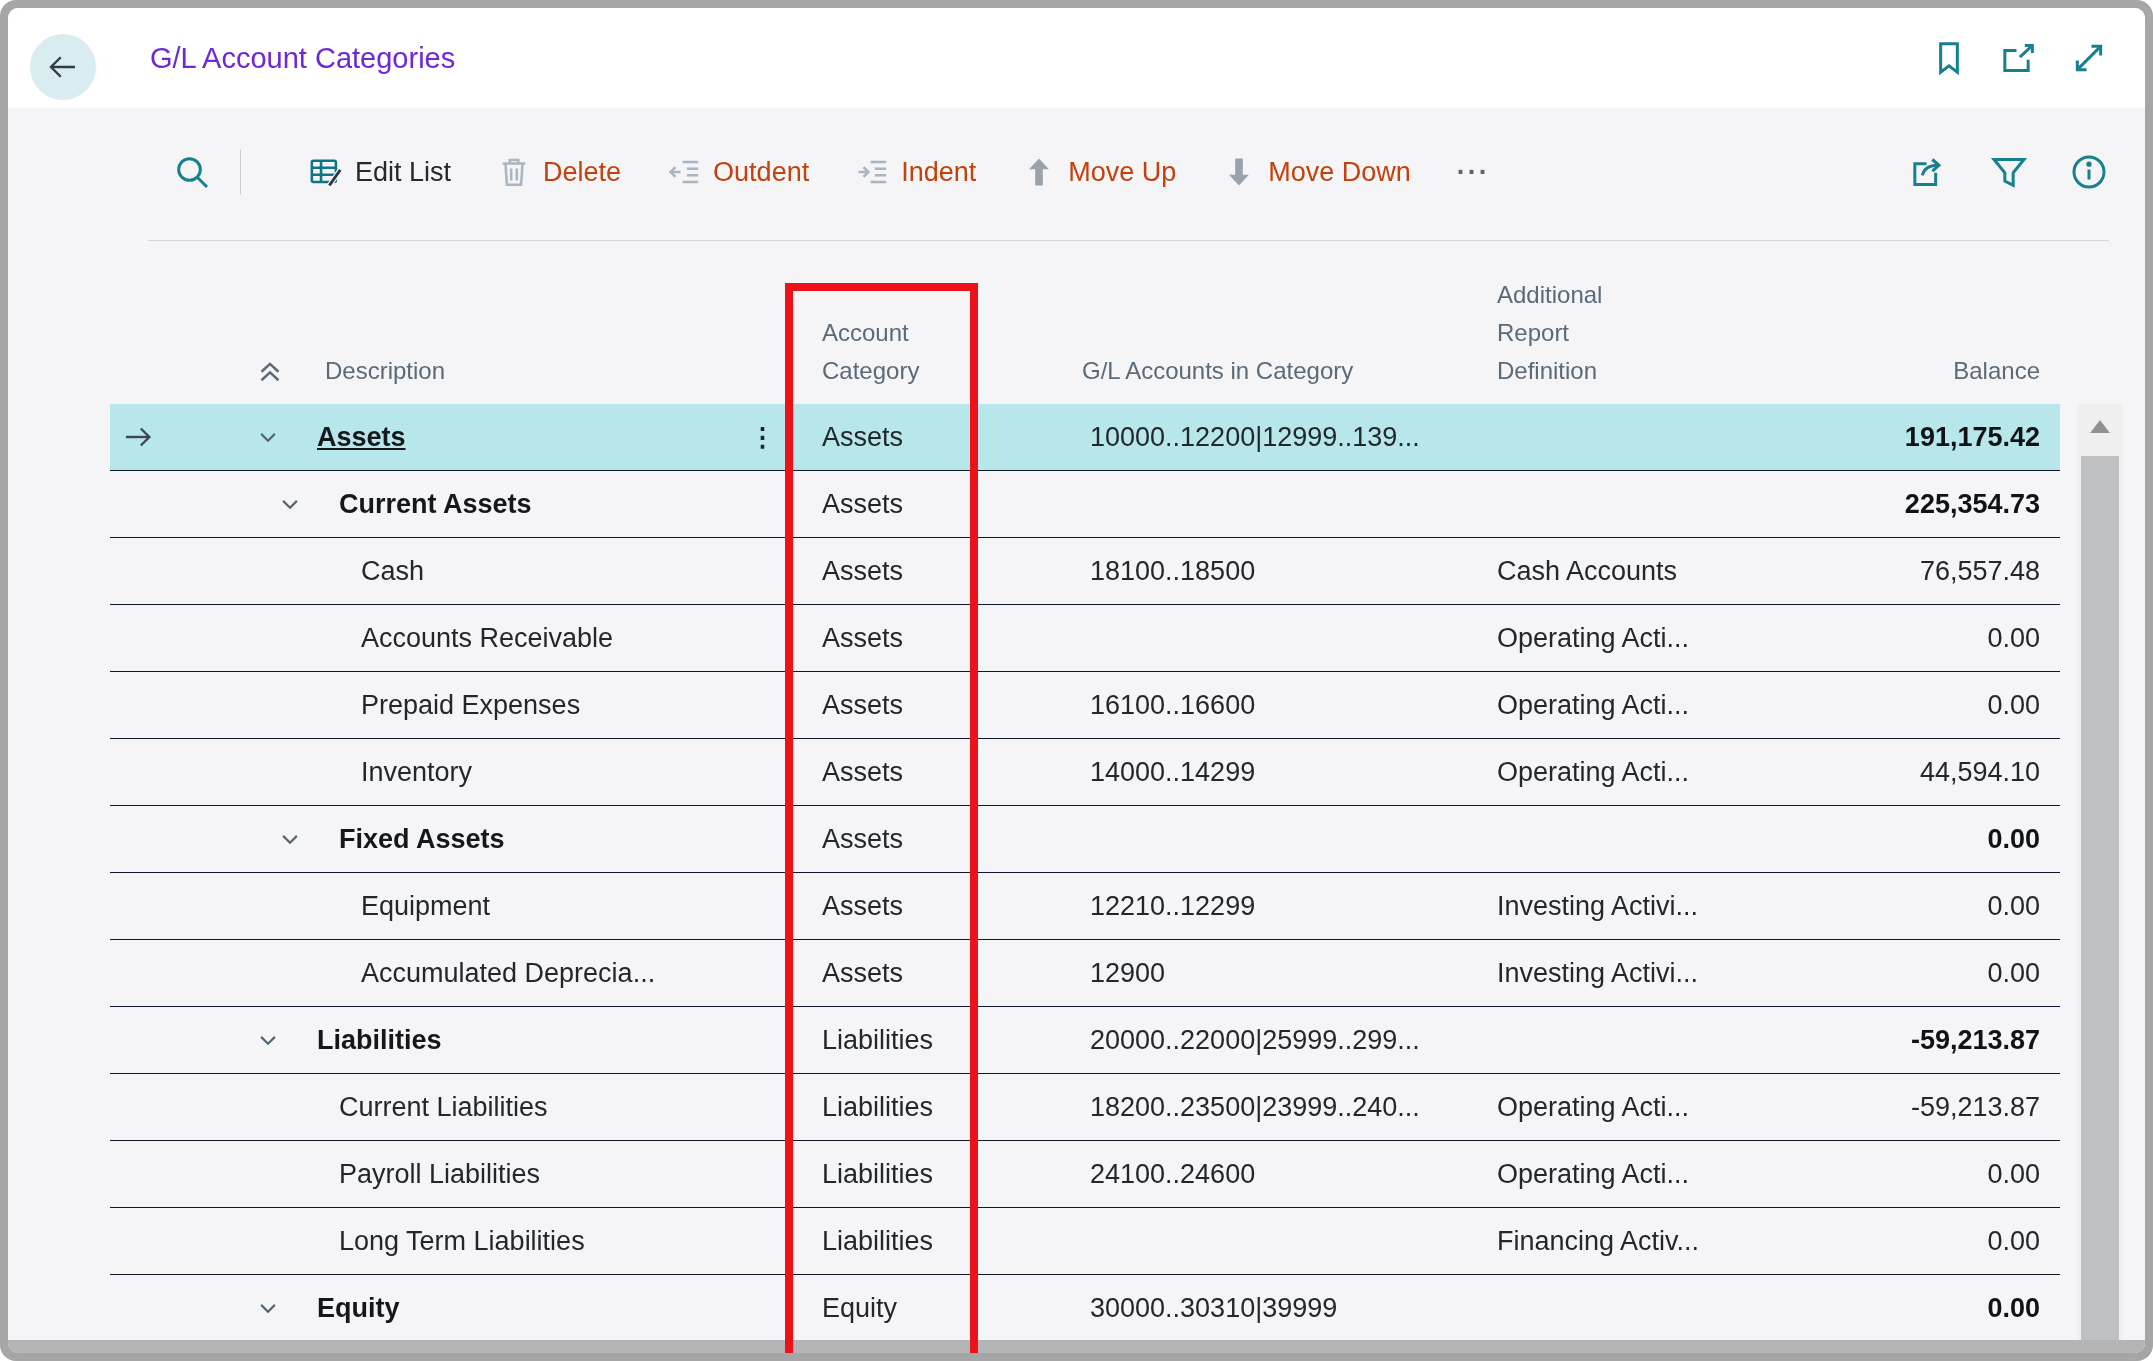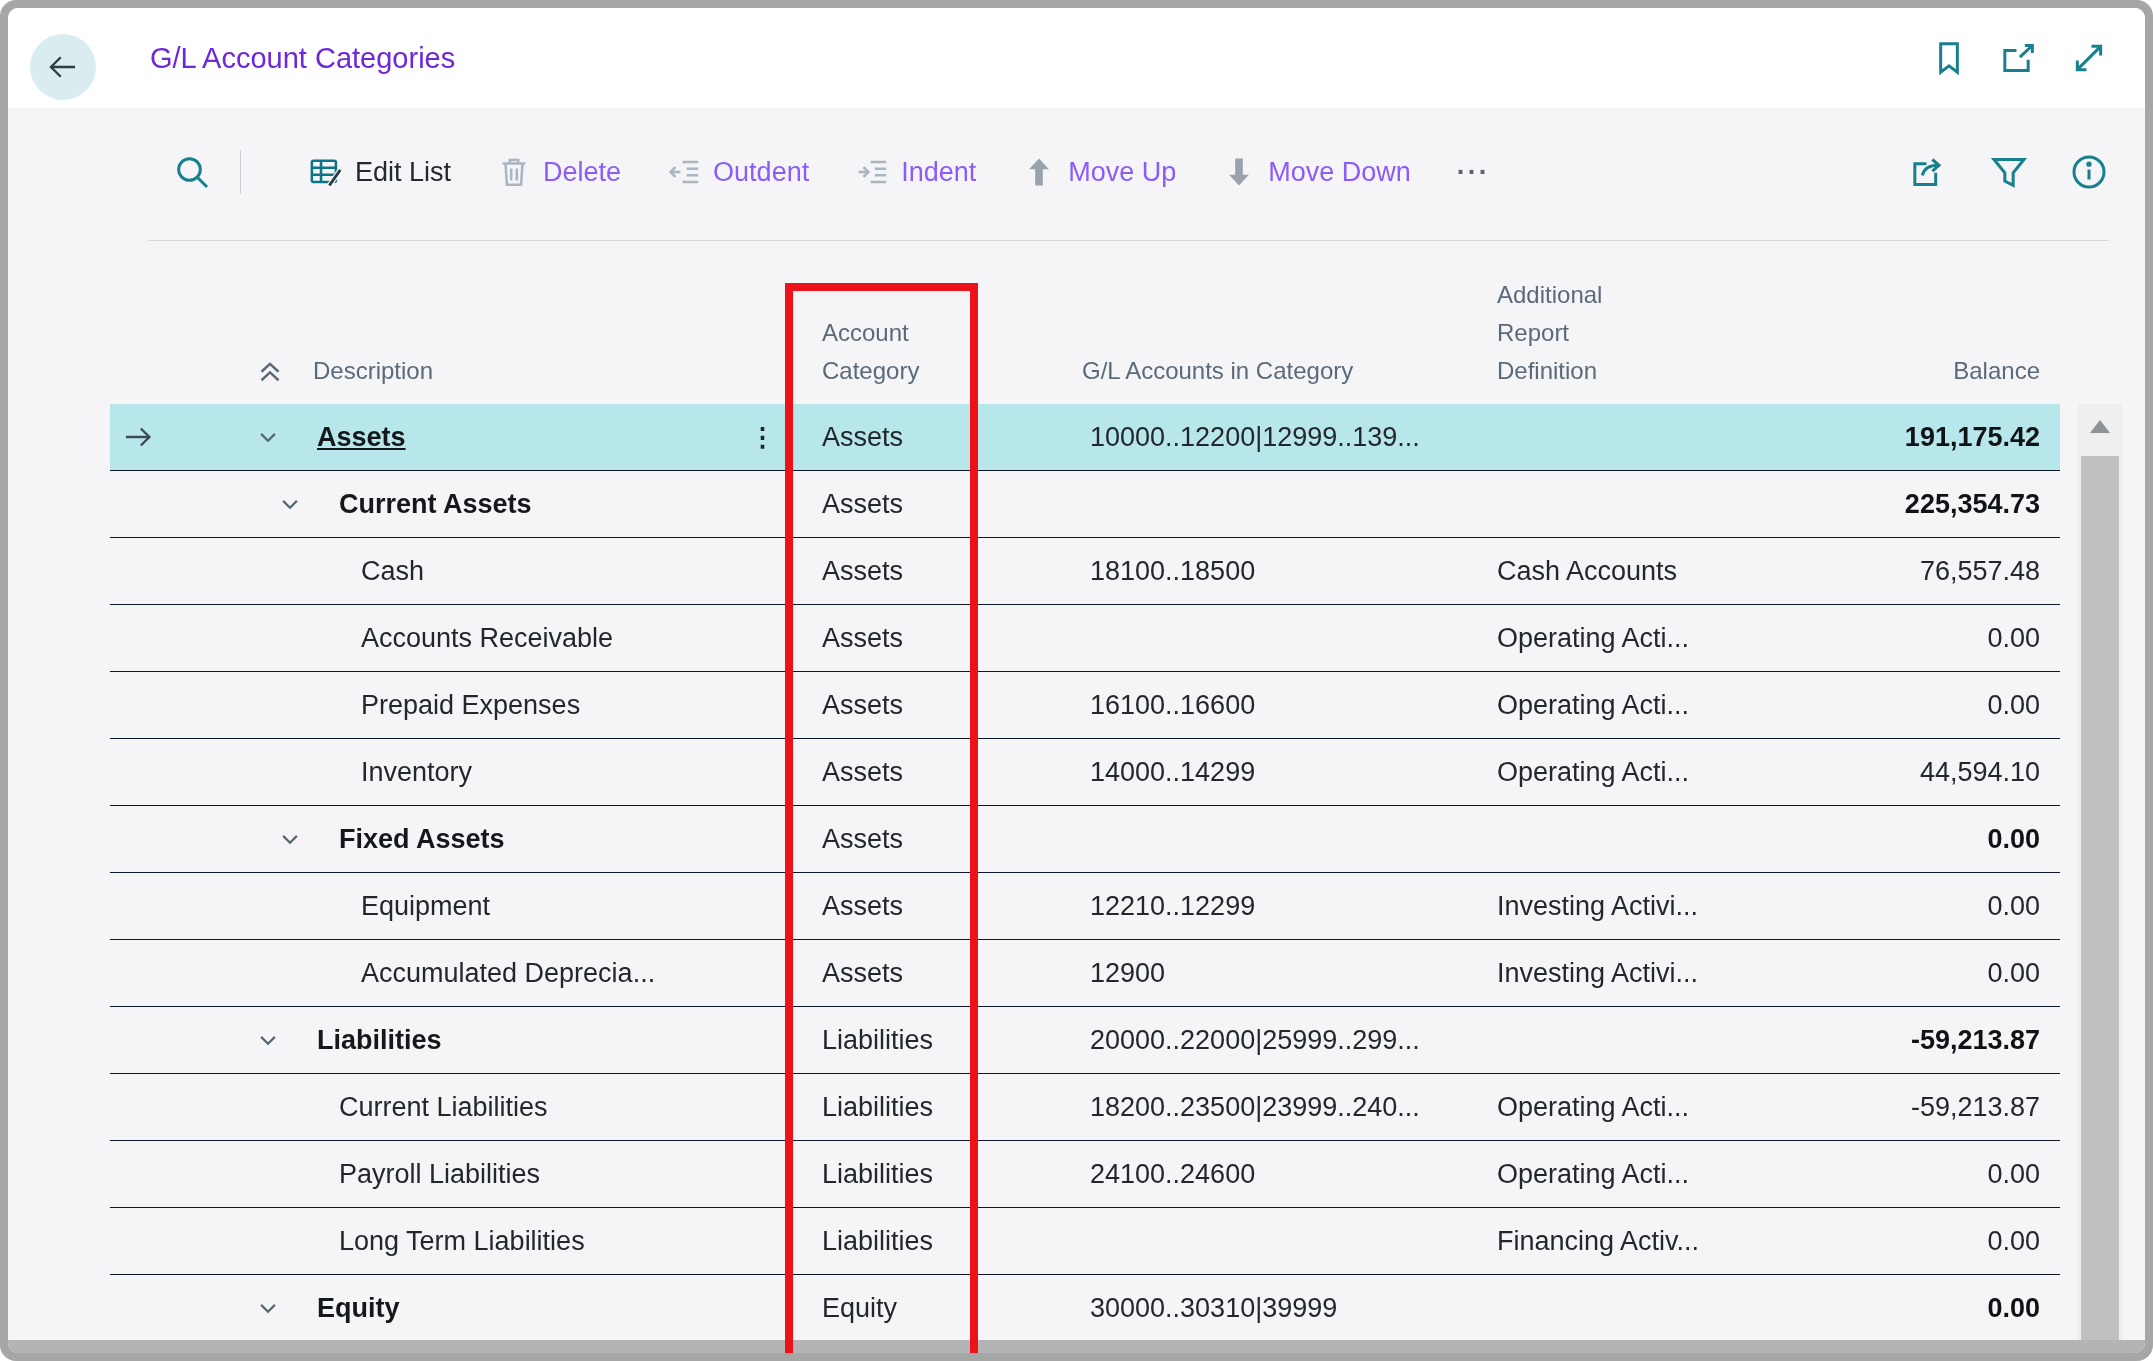--- a/index.html
+++ b/index.html
@@ -18,32 +18,32 @@
   .icon svg{width:100%;height:100%;display:block;}
 
   
   .toolbar{position:absolute;top:132px;left:164px;right:260px;height:64px;display:flex;align-items:center;}
   .toolbar .search{width:40px;height:40px;cursor:pointer;}
   .toolbar .divider{width:1px;height:44px;background:#c9cdd2;margin:0 28px;}
   #toolbar-items{display:flex;align-items:center;margin-left:40px;}
   .tb-item{display:flex;align-items:center;margin-right:46px;cursor:pointer;white-space:nowrap;}
   .tb-item .icon{width:34px;height:34px;margin-right:12px;}
   .tb-item .lbl{font-size:27px;color:#24292f;}
-  .tb-item.disabled .lbl{color:#8b5cf6;}
+  .tb-item.disabled .lbl{color:#c2410c;}
   .tb-item.more .lbl{color:#59646e;font-weight:bold;letter-spacing:2px;}
   .toolbar-right{position:absolute;right:36px;top:136px;height:56px;display:flex;align-items:center;gap:40px;}
   .toolbar-right .icon{width:40px;height:40px;cursor:pointer;}
   .rule{position:absolute;top:232px;left:140px;right:36px;height:1px;background:#d6d7d9;}
 
   
   .thead{position:absolute;top:240px;left:102px;width:1950px;height:156px;display:grid;grid-template-columns:55px 575px 45px 190px 485px 330px 270px;align-items:end;color:#5b6a79;font-size:24px;}
   .thead .hcell{padding-bottom:14px;line-height:38px;}
   .hdesc{display:flex;align-items:flex-end;}
   .hdesc .icon{width:34px;height:34px;margin-left:88px;margin-bottom:2px;}
-  .hdesc .htext{margin-left:26px;}
+  .hdesc .htext{margin-left:38px;}
   .hcat{padding-left:37px;max-width:150px;}
   .hgl{padding-left:107px;white-space:nowrap;}
   .hrep{padding-left:37px;max-width:160px;}
   .hbal{text-align:right;padding-right:20px;}
 
   
   #rows{position:absolute;top:396px;left:102px;width:1950px;}
   .trow{display:grid;grid-template-columns:55px 575px 45px 190px 485px 330px 270px;height:66px;align-items:center;border-bottom:1px solid #0f172a;font-size:27px;color:#22272c;background:transparent;}
   .trow.selected{background:#b7e7ea;}
   .cell{overflow:hidden;white-space:nowrap;}

